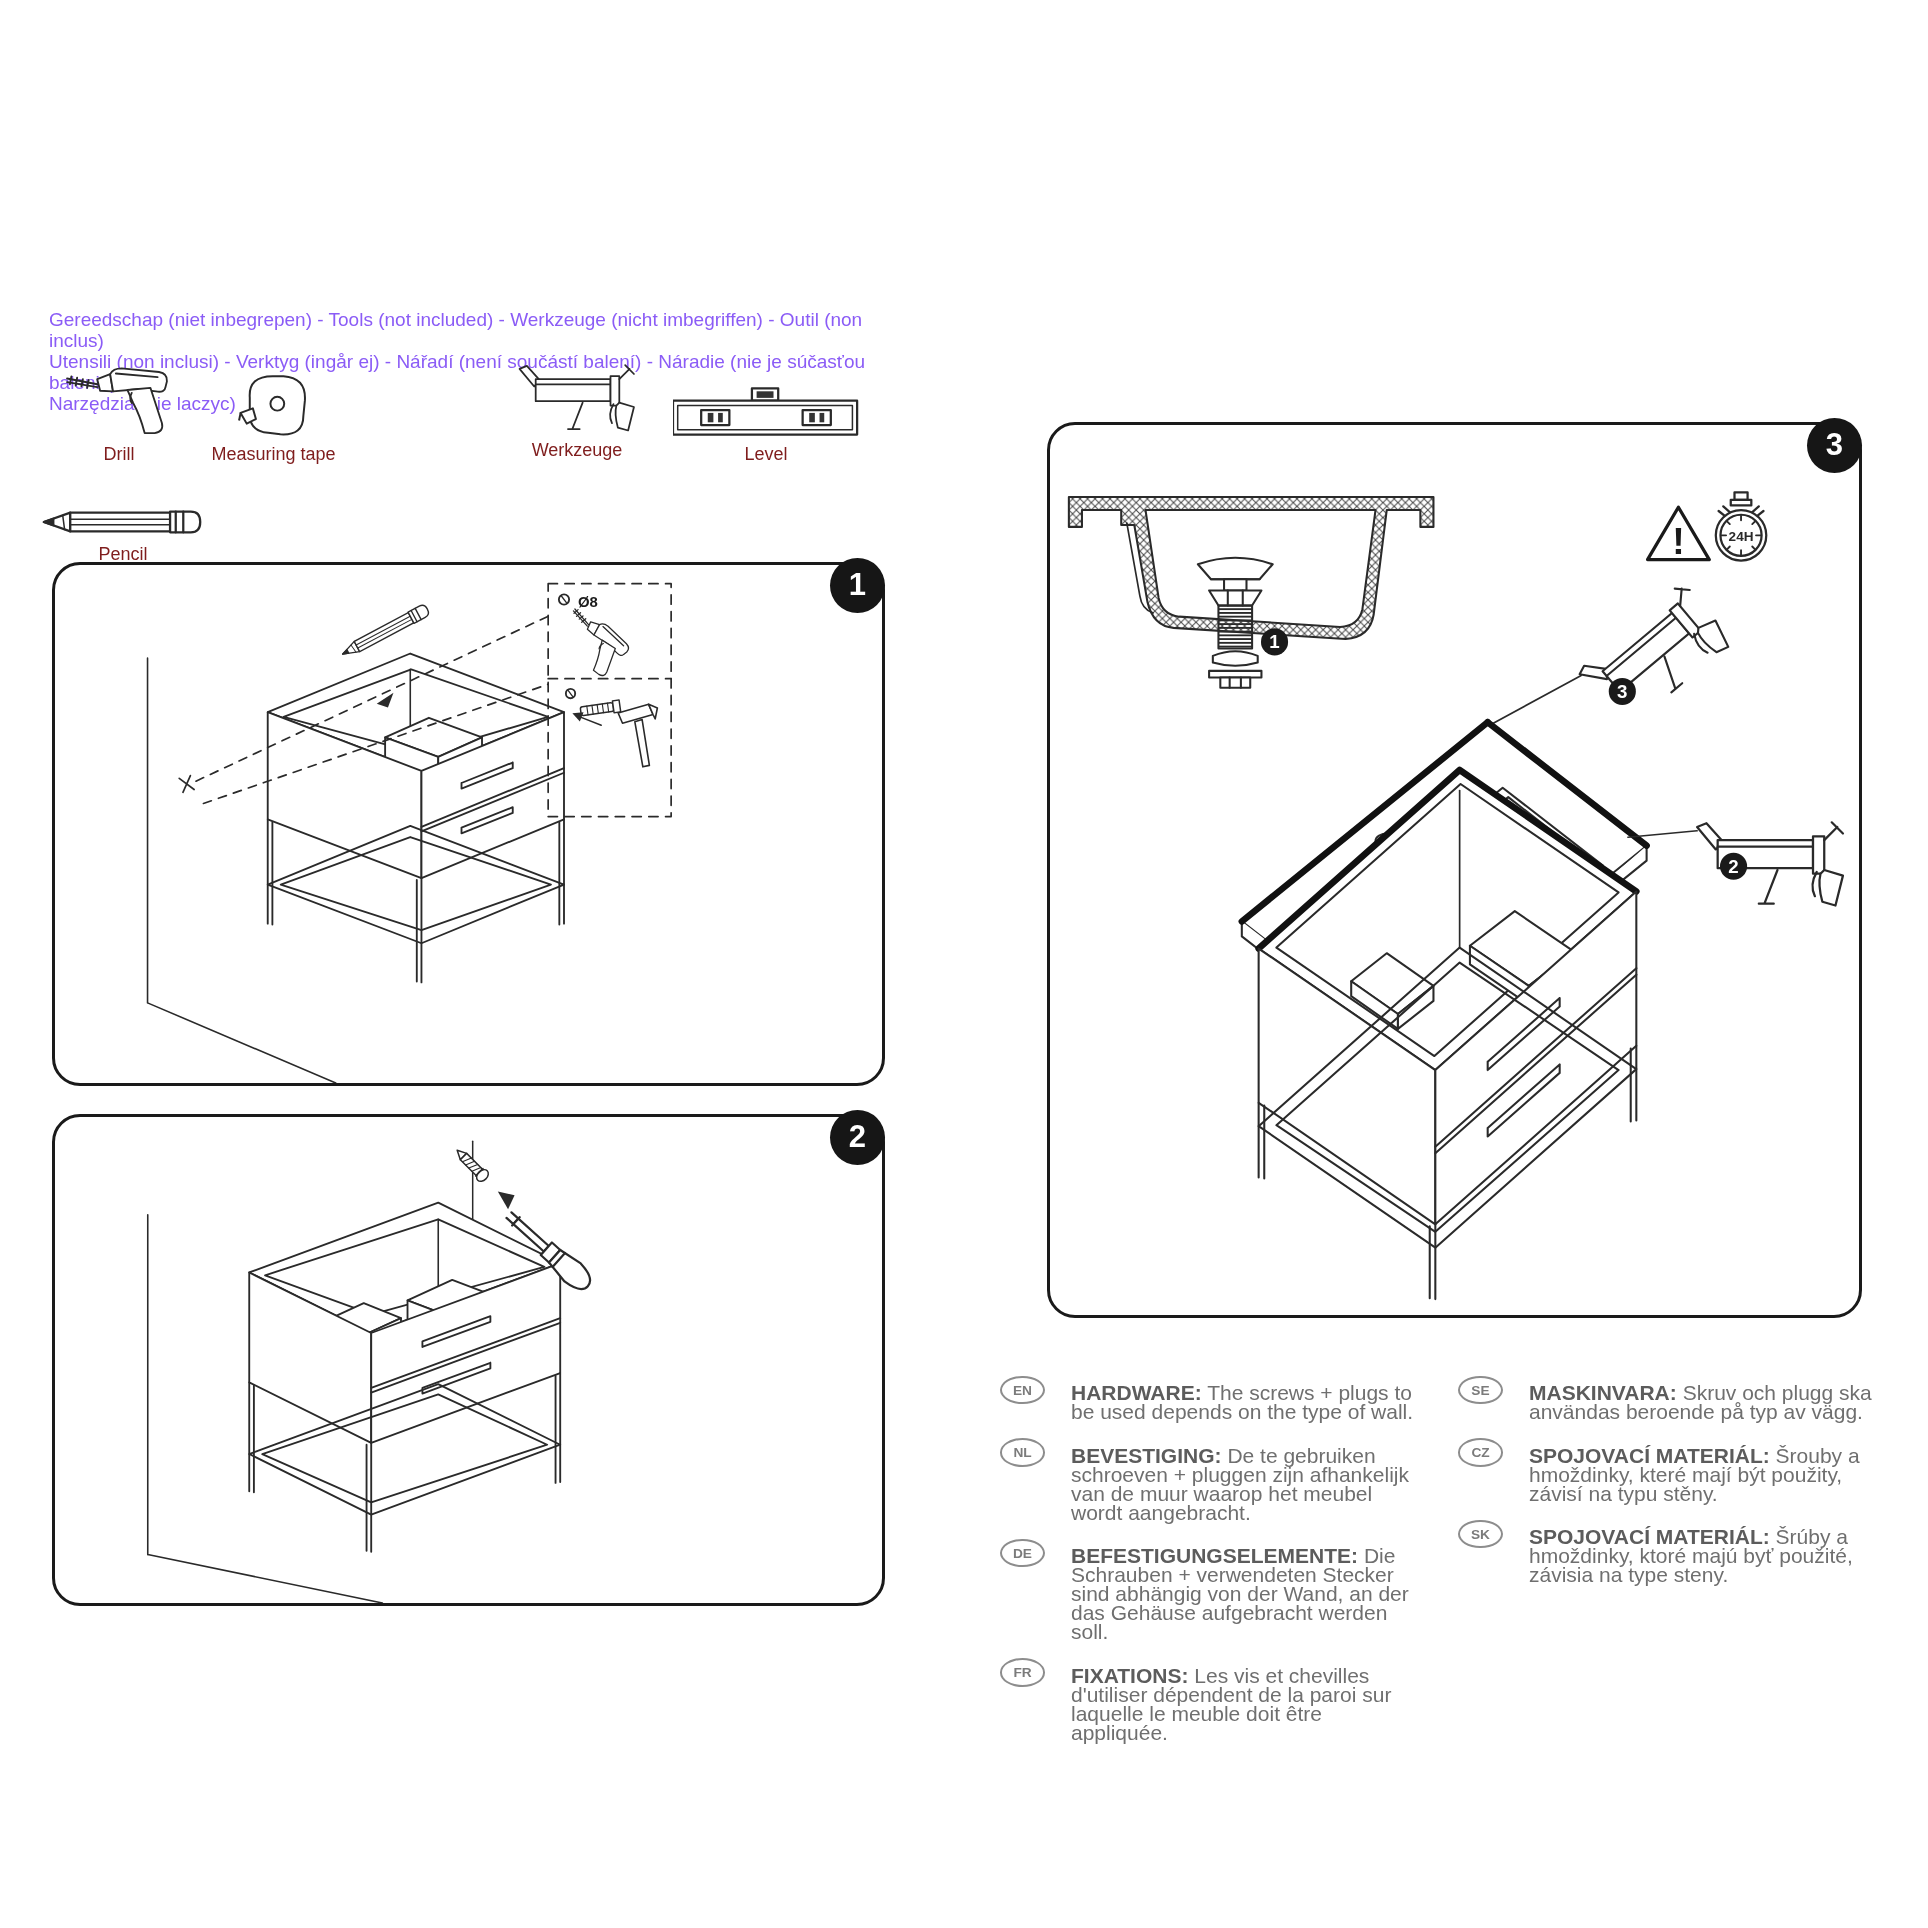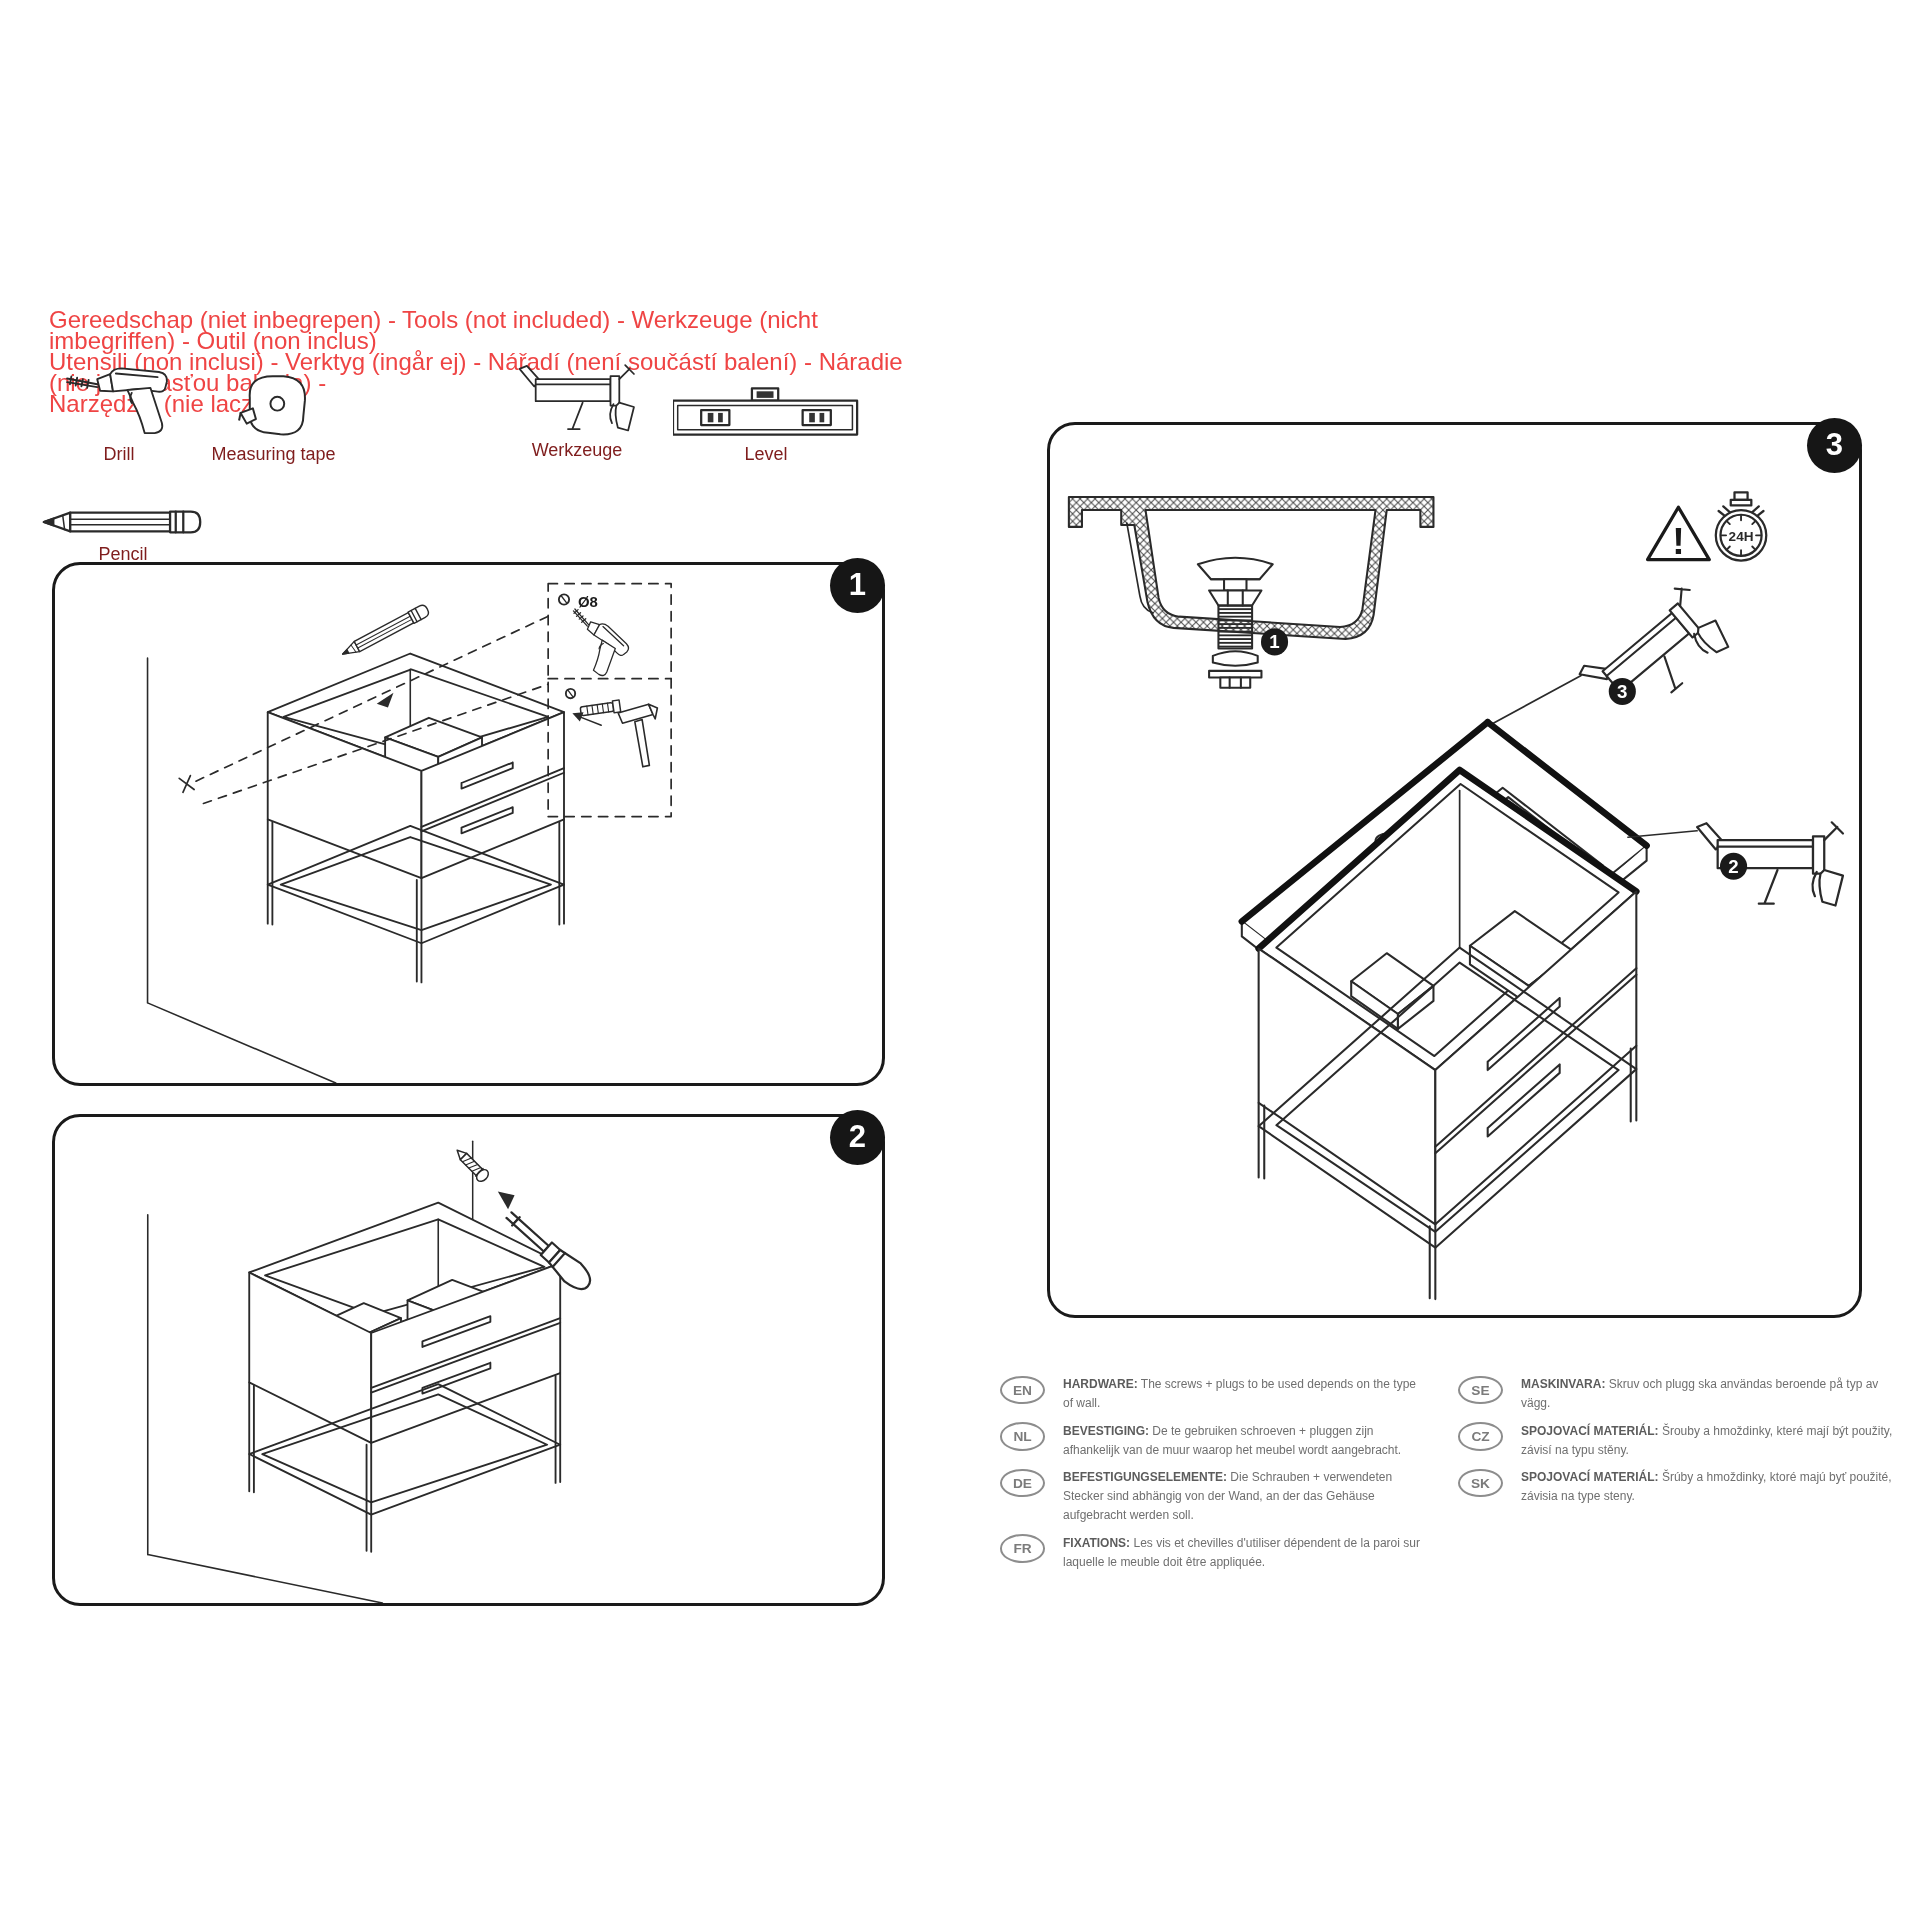--- a/index.html
+++ b/index.html
@@ -1,20 +1,20 @@
 <!DOCTYPE html>
 <html style="font-size:15px"><head>
 <meta charset="utf-8">
 <title>Assembly instruction sheet</title>
 <style>
   html,body{margin:0;padding:0;background:#fff}
   .page{position:relative;width:1928px;height:1928px;background:#ffffff;overflow:hidden;
         font-family:"Liberation Sans",sans-serif;color:#2b2b2b}
   
-  .tools-header{position:absolute;left:49px;top:309px;width:866px;font-size:24px;line-height:21px;color:#ef4444}
+  .tools-header{position:absolute;left:49px;top:309px;width:866px;font-size:19px;line-height:21px;color:#8b5cf6}
   .tool{position:absolute;display:flex;flex-direction:column;align-items:center;justify-content:flex-end;gap:6.6px;height:98px}
   .tool .tlabel{font-size:18px;color:#7f1d1d;white-space:nowrap}
   .t-drill{left:55px;top:367px;width:128px}
   .t-tape{left:205px;top:367px;width:137px}
   .t-screw{left:331px;top:367px;width:175px}
   .t-silicone{left:497px;top:363px;width:160px}
   .t-level{left:670px;top:367px;width:192px}
   .t-pencil{left:42px;top:497px;width:162px;height:68px}
   .screwgrid{display:flex;flex-direction:column;gap:5.6px}
   .screwrow{display:flex;align-items:center;gap:9.4px}
@@ -28,21 +28,21 @@
          background:#161616;color:#fff;display:flex;align-items:center;justify-content:center;
          font-size:31px;font-weight:bold;z-index:3}
   
   .notes{position:absolute;left:1000px;top:1375px;display:flex;gap:32px}
   .ncol{display:flex;flex-direction:column}
   .ncol.left{width:426px}
   .ncol.right{width:435px}
   .nrow{display:flex;gap:18px;margin-bottom:8.5px}
   .pill{flex:0 0 auto;width:41px;height:24.5px;border:2.4px solid #8d8d8d;border-radius:50%;
         display:flex;align-items:center;justify-content:center;font-size:13.7px;font-weight:600;color:#7b7b7b;margin-top:0.9px}
-  .ntext{margin:0;font-size:12px;line-height:19px;color:#6f6f6f}
+  .ntext{margin:8px;font-size:21px;line-height:19px;color:#6f6f6f}
   .ntext b{color:#5c5c5c}
   svg text{font-family:"Liberation Sans",sans-serif}
 </style>
 </head>
 <body>
 
 <div class="page">
 
   <svg width="0" height="0" style="position:absolute" aria-hidden="true">
     <defs>

